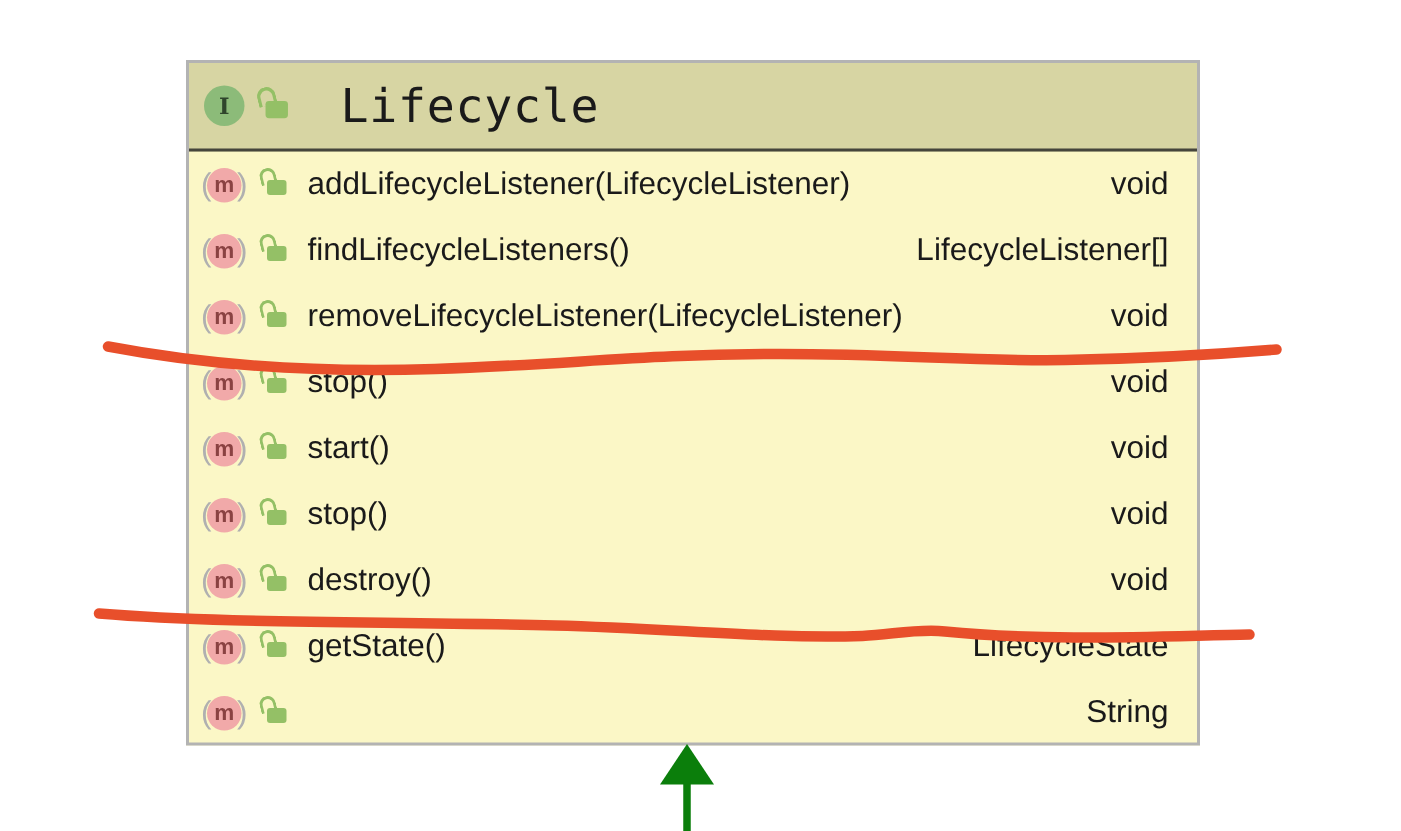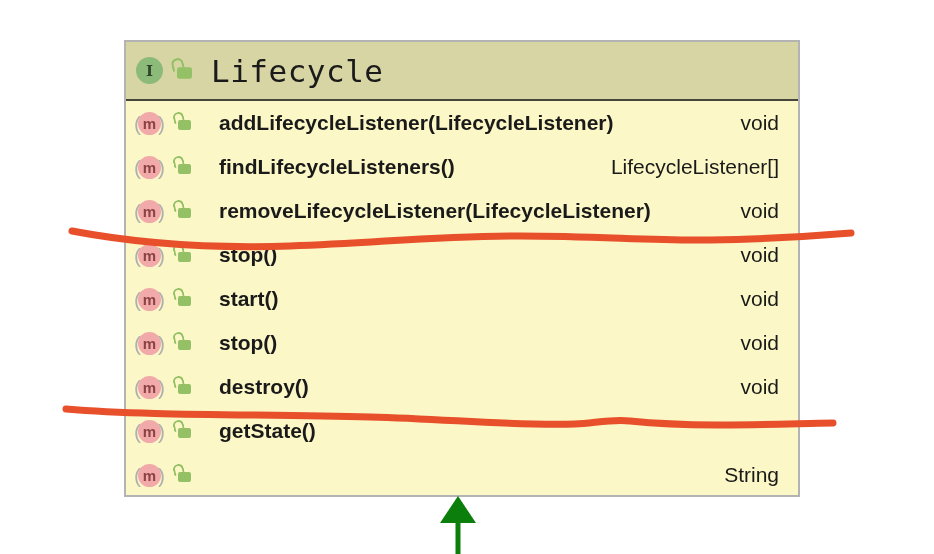--- a/index.html
+++ b/index.html
@@ -37,21 +37,21 @@
   }
   .iicon{
     width:27px;height:27px;border-radius:50%;
     background:var(--iface-green);
     display:flex;align-items:center;justify-content:center;
     font-family:"DejaVu Serif", serif;font-weight:700;font-size:15px;color:#2f452c;
     flex:0 0 auto;
   }
   .title{
     font-family:"DejaVu Sans Mono", monospace;
-    font-size:31px;letter-spacing:.5px;margin-left:20px;
+    font-size:31px;letter-spacing:.5px;margin-left:36px;
     white-space:nowrap;
   }
   
   .lock{
     position:relative;flex:0 0 auto;
     width:13px;height:10px;background:var(--lock-green);
     border-radius:2px;margin:4px 0 0 13px;
   }
   .lock::before{
     content:"";position:absolute;left:-5px;top:-8px;
@@ -73,21 +73,21 @@
     color:var(--paren);font-size:21px;line-height:1;
   }
   .micon::before{content:"(";margin-right:-3px;}
   .micon::after{content:")";margin-left:-3px;}
   .mcircle{
     width:23px;height:23px;border-radius:50%;
     background:var(--m-pink);color:var(--m-letter);
     display:flex;align-items:center;justify-content:center;
     font-size:15px;font-weight:700;
   }
-  .mname{margin-left:28px;font-weight:bold;}
+  .mname{margin-left:14px;}
   .mtype{margin-left:auto;padding-left:12px;}
   
   .overlay{
     position:absolute;left:0;top:0;width:934px;height:554px;
     pointer-events:none;
   }
 </style>
 </head>
 <body>
 
@@ -156,20 +156,21 @@
         <span class="lock"></span>
         <span class="mname">destroy()</span>
         <span class="mtype">void</span>
       </div>
       <div class="row">
         <span class="micon">
             <span class="mcircle">m</span>
           </span>
         <span class="lock"></span>
         <span class="mname">getState()</span>
+        <span class="mtype">LifecycleState</span>
       </div>
       <div class="row">
         <span class="micon">
             <span class="mcircle">m</span>
           </span>
         <span class="lock"></span>
         <span class="mtype">String</span>
       </div>
     </div>
   </div>

